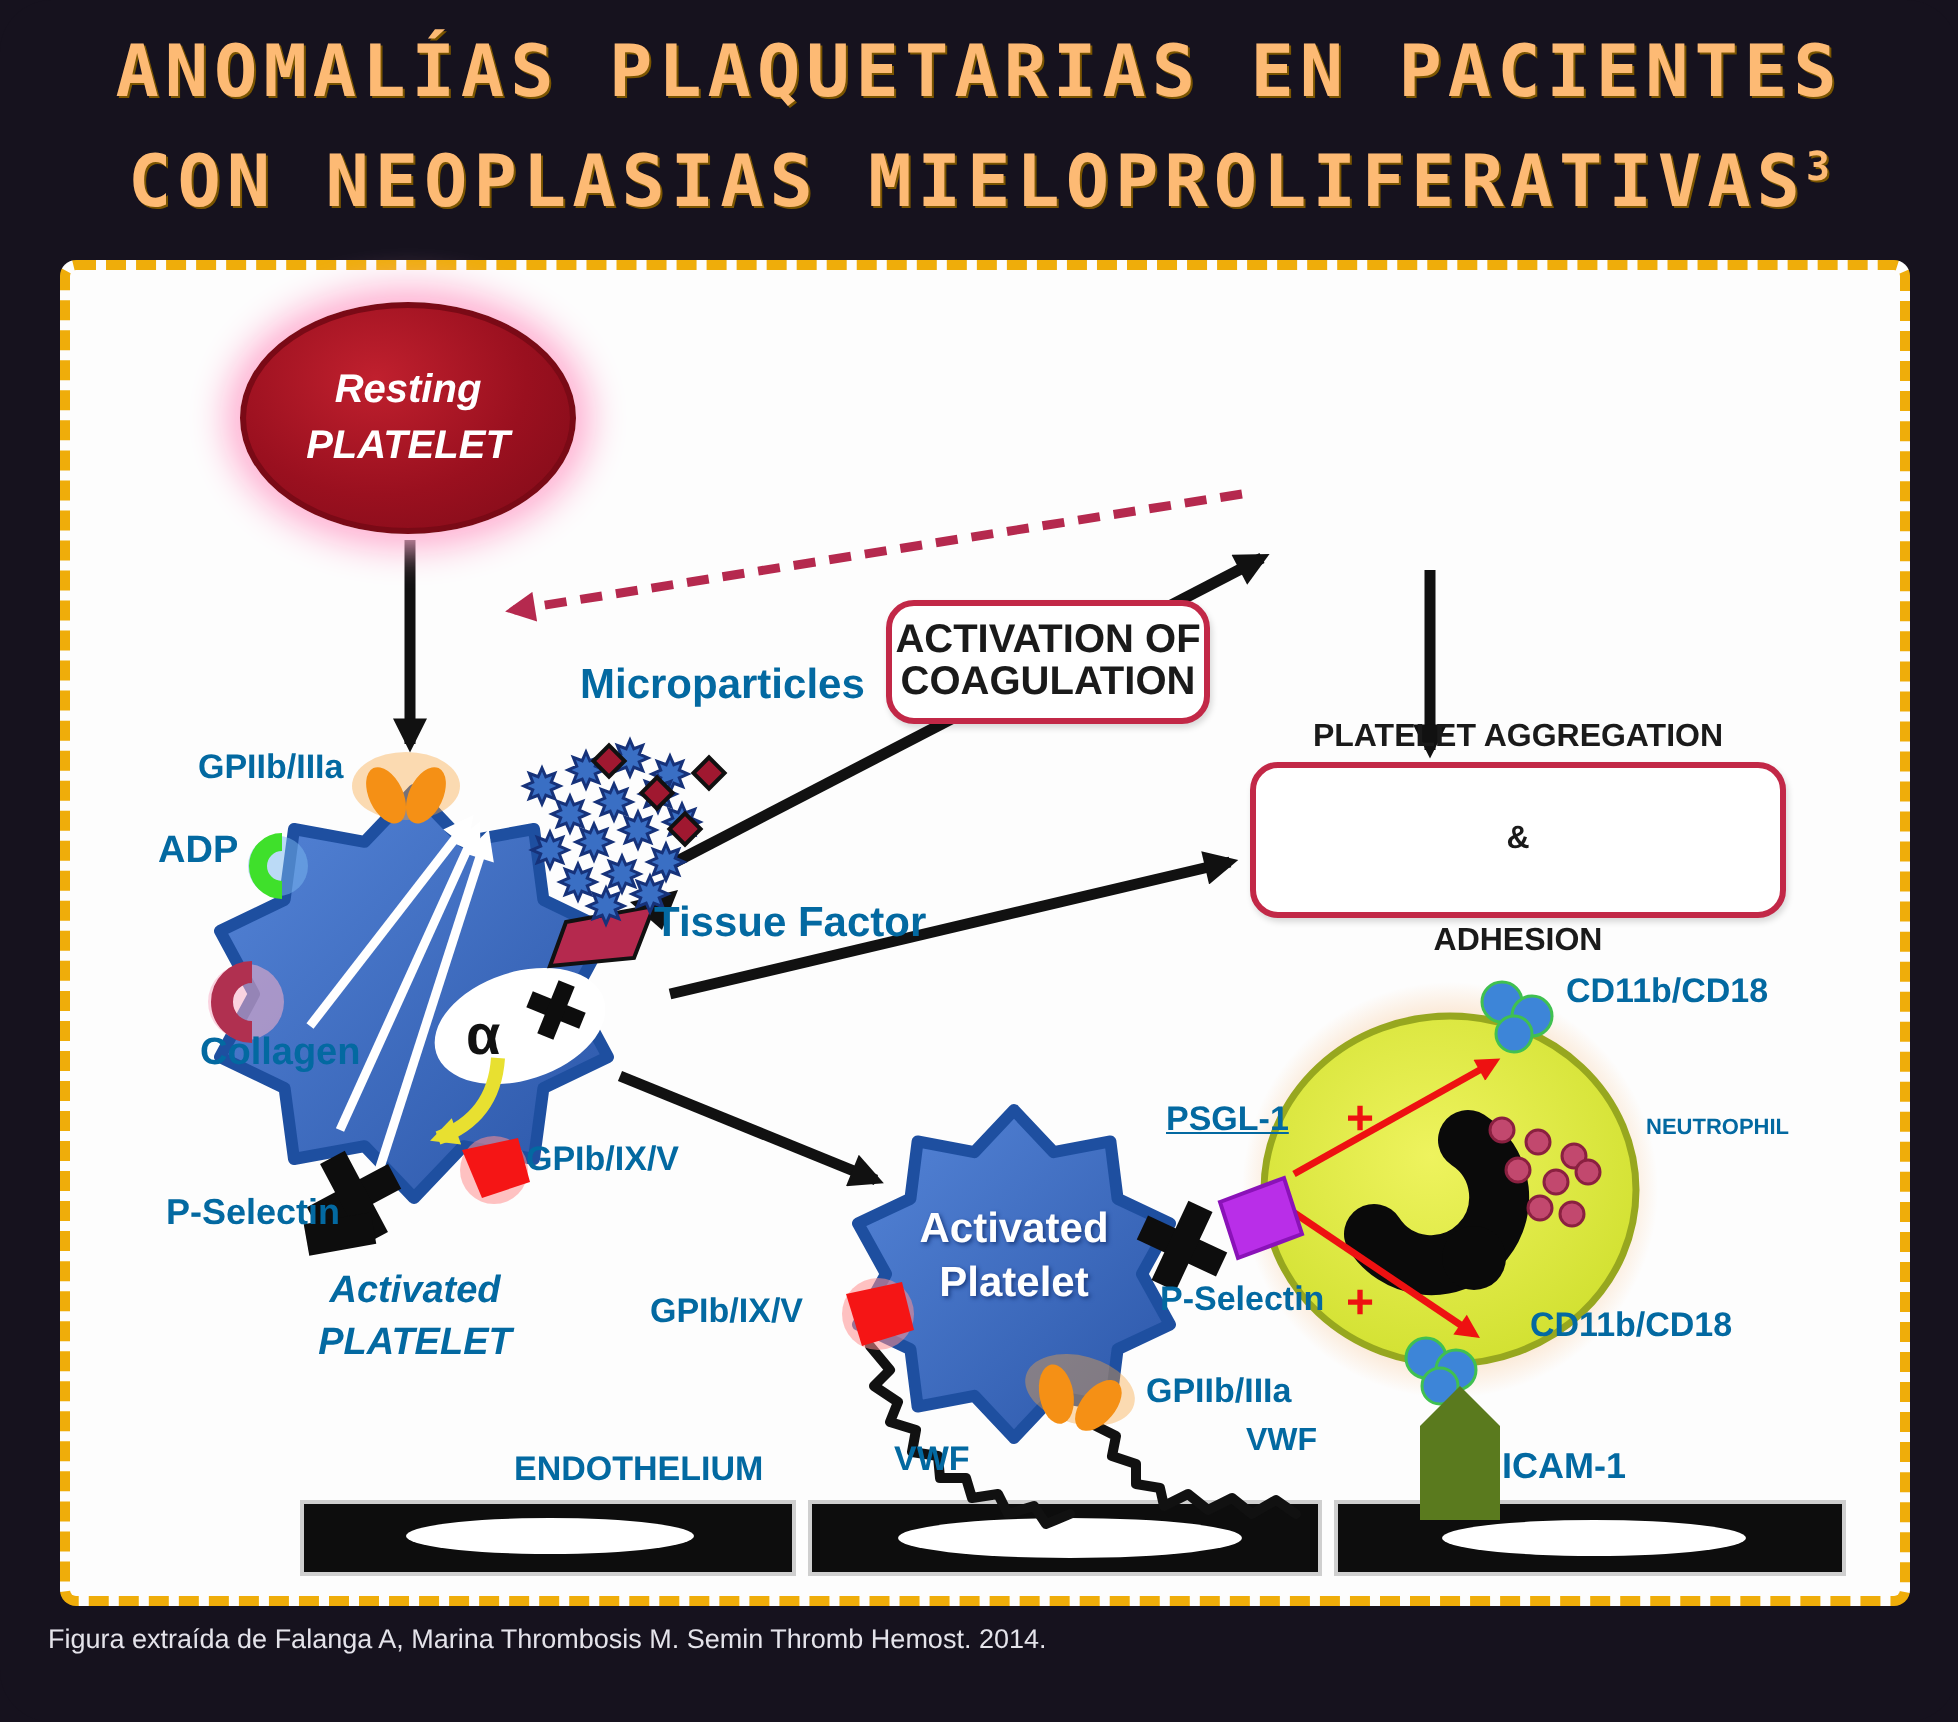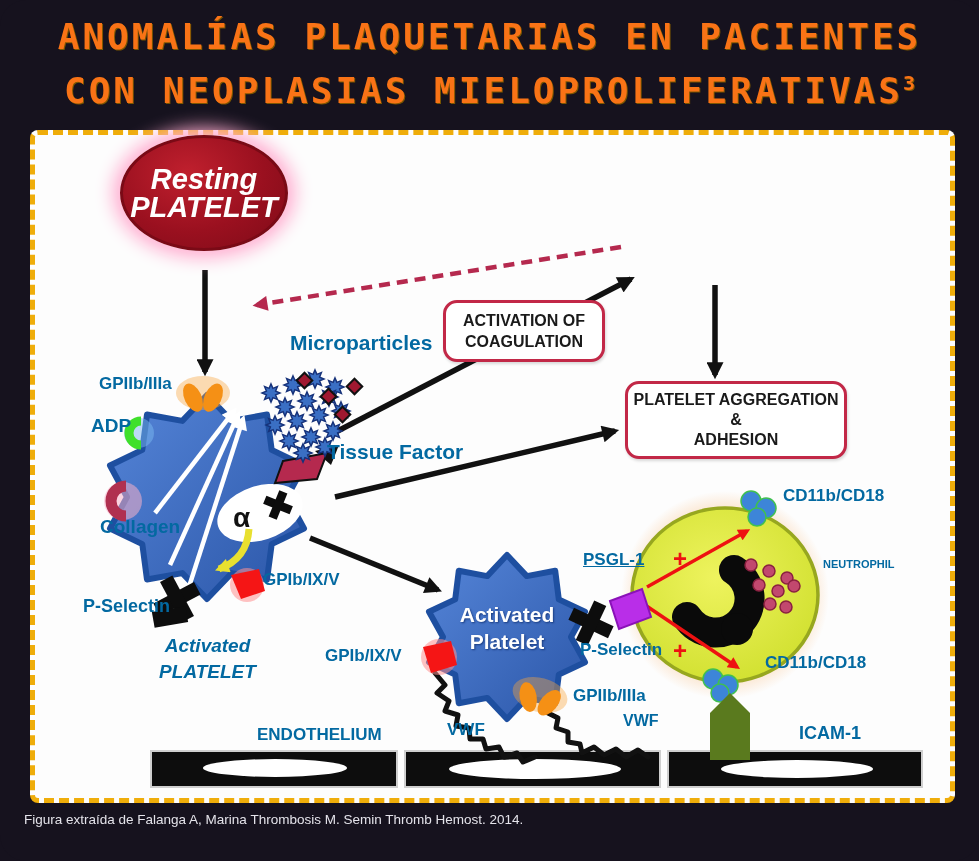--- a/index.html
+++ b/index.html
@@ -1,39 +1,39 @@
 <!DOCTYPE html>
 <html><head>
 <meta charset="utf-8">
 <style>
   html,body{margin:0;padding:0;background:#16121e;}
   .page{position:relative;width:979px;height:861px;background:#16121e;overflow:hidden;
         font-family:"Liberation Sans",sans-serif;border-radius:26px;}
   .title{position:absolute;left:0;top:14px;width:979px;text-align:center;
-         font-family:"DejaVu Sans Mono",monospace;font-weight:bold;color:#f97316;
+         font-family:"DejaVu Sans Mono",monospace;font-weight:bold;color:#fdba74;
          font-size:36px;letter-spacing:3px;line-height:46px;
          text-shadow:1px 1px 0 #7a5500;}
   .title sup{font-size:20px;letter-spacing:0;}
   .panel{position:absolute;left:30px;top:130px;width:915px;height:663px;background:#fdfdfd;
          border:5px dashed #efad0a;border-radius:8px;box-sizing:content-box;}
   .panel svg{position:absolute;left:0;top:0;}
   .node,.box,.lbl{position:absolute;box-sizing:border-box;}
   .node{display:flex;flex-direction:column;align-items:center;justify-content:center;text-align:center;}
-  .resting{left:85px;top:0;width:168px;height:116px;border-radius:50%;
+  .resting{left:85px;top:16px;width:168px;height:116px;border-radius:50%;
            background:radial-gradient(ellipse at 40% 32%, #c0202e 0%, #9a101f 55%, #7e0b18 100%);
            border:3px solid #7a0a16;box-shadow:0 0 18px 7px #ffadd0;
-           color:#fff;font-style:italic;font-weight:bold;font-size:29px;line-height:28px;}
+           color:#fff;font-style:italic;font-weight:bold;font-size:20px;line-height:28px;}
   .thrombin{left:582px;top:52px;width:190px;height:96px;border-radius:50%;
             background:radial-gradient(ellipse at 45% 32%, #fcdcec 0%, #f6b1ce 60%, #f09cc0 100%);
             border:2px solid #c85a7e;color:#1a1a1a;font-weight:bold;font-size:18px;line-height:24px;}
   .box{background:#fff;border:3px solid #c22847;border-radius:14px;color:#1a1a1a;
        font-weight:bold;text-align:center;display:flex;flex-direction:column;justify-content:center;
        box-shadow:1px 2px 3px rgba(0,0,0,.15);}
-  .activation{left:408px;top:165px;width:162px;height:62px;font-size:16px;line-height:21px;}
-  .aggregation{left:590px;top:246px;width:222px;height:78px;font-size:16px;line-height:20px;}
+  .activation{left:408px;top:165px;width:162px;height:62px;font-size:20px;line-height:21px;}
+  .aggregation{left:590px;top:246px;width:268px;height:78px;font-size:16px;line-height:20px;gap:31px;}
   .act-node-label{left:403px;top:466px;width:138px;color:#fff;font-weight:bold;font-size:21px;
                   line-height:27px;text-align:center;text-shadow:1px 1px 2px #1a3c80;}
   .lbl{color:#0369a1;font-weight:bold;white-space:nowrap;}
   .italic{font-style:italic;}
   .caption{position:absolute;left:24px;top:812px;color:#e4e3ea;font-size:13.5px;font-weight:normal;}
   svg text{font-family:"Liberation Sans",sans-serif;}
 </style>
 </head>
 <body>
 
@@ -257,36 +257,36 @@
       <div>&amp;</div>
       <div>ADHESION</div>
     </div>
 
     <div class="act-node-label node">
       <div>Activated</div>
       <div>Platelet</div>
     </div>
 
     <div class="lbl" style="left:255px;top:196px;font-size:21px;">Microparticles</div>
-    <div class="lbl" style="left:292px;top:305px;font-size:21px;">Tissue Factor</div>
+    <div class="lbl" style="left:292px;top:315px;font-size:21px;">Tissue Factor</div>
     <div class="lbl" style="left:64px;top:239px;font-size:17px;">GPIIb/IIIa</div>
-    <div class="lbl" style="left:44px;top:280px;font-size:19px;margin-left:12px;">ADP</div>
+    <div class="lbl" style="left:44px;top:280px;font-size:19px;">ADP</div>
     <div class="lbl" style="left:30px;top:381px;font-size:19px;margin-left:35px;">Collagen</div>
     <div class="lbl" style="left:48px;top:461px;font-size:18px;">P-Selectin</div>
     <div class="lbl" style="left:228px;top:435px;font-size:17px;">GPIb/IX/V</div>
     <div class="lbl italic" style="left:105px;top:498px;font-size:19px;width:135px;text-align:center;white-space:normal;line-height:26px;">
       <div>Activated</div>
       <div>PLATELET</div>
     </div>
     <div class="lbl" style="left:290px;top:511px;font-size:17px;">GPIb/IX/V</div>
     <div class="lbl" style="left:538px;top:551px;font-size:17px;">GPIIb/IIIa</div>
     <div class="lbl" style="left:412px;top:585px;font-size:17px;">VWF</div>
     <div class="lbl" style="left:588px;top:577px;font-size:16px;">VWF</div>
     <div class="lbl" style="left:202px;top:590px;font-size:17px;margin-left:20px;">ENDOTHELIUM</div>
-    <div class="lbl" style="left:716px;top:588px;font-size:18px;margin-left:48px;">ICAM-1</div>
+    <div class="lbl" style="left:716px;top:588px;font-size:18px;">ICAM-1</div>
     <div class="lbl" style="left:548px;top:415px;font-size:17px;text-decoration:underline;">PSGL-1</div>
     <div class="lbl" style="left:545px;top:505px;font-size:17px;">P-Selectin</div>
     <div class="lbl" style="left:748px;top:351px;font-size:17px;">CD11b/CD18</div>
     <div class="lbl" style="left:788px;top:423px;font-size:11px;">NEUTROPHIL</div>
     <div class="lbl" style="left:730px;top:518px;font-size:17px;">CD11b/CD18</div>
   </div>
 
   <div class="caption">Figura extraída de Falanga A, Marina Thrombosis M. Semin Thromb Hemost. 2014.</div>
 </div>
 

